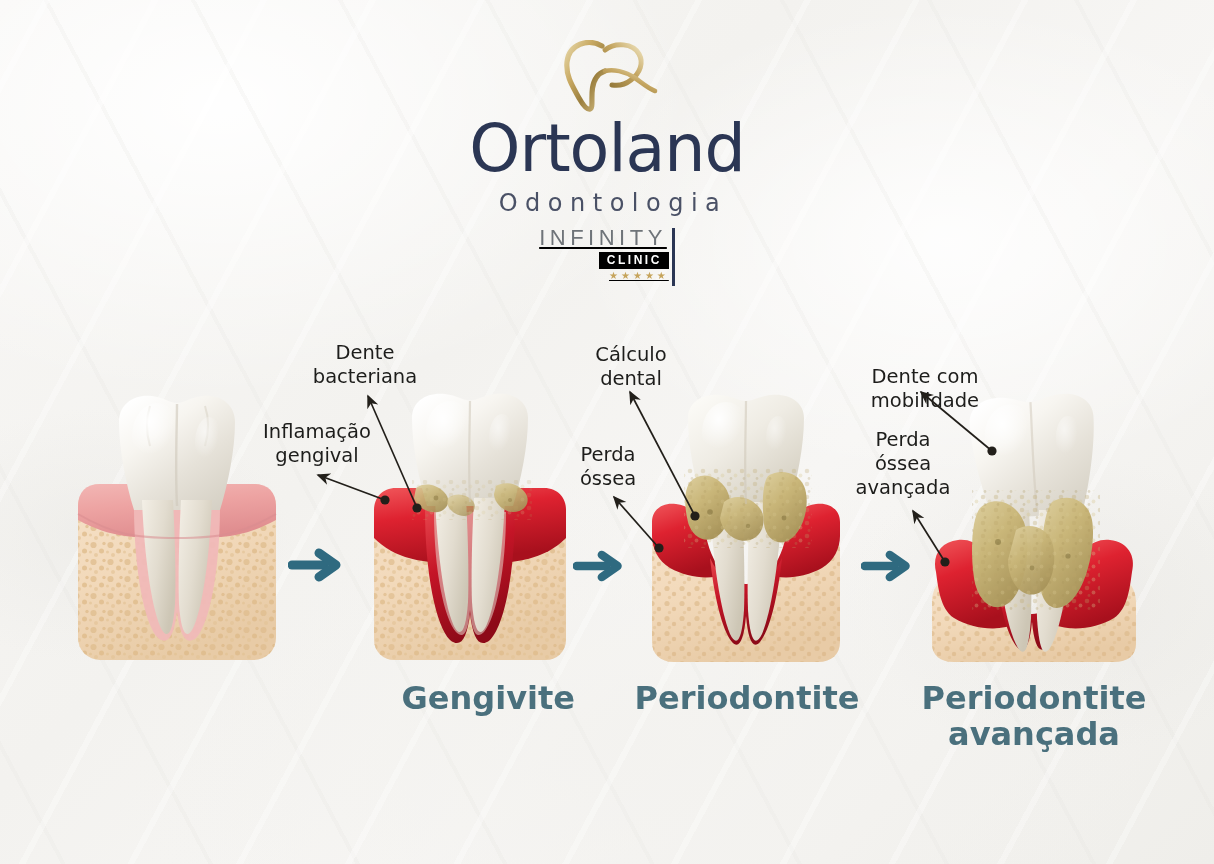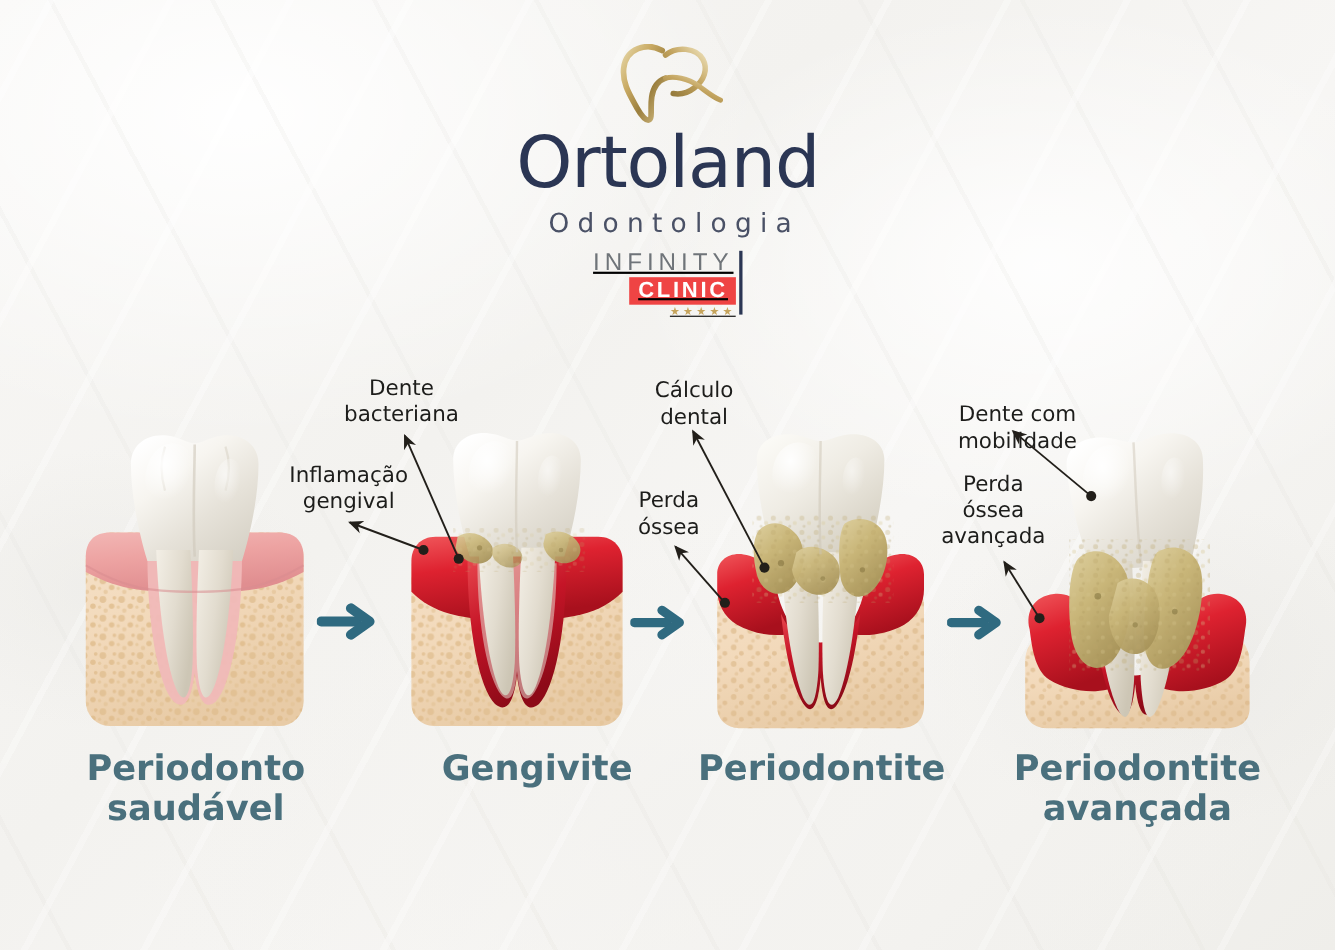--- a/index.html
+++ b/index.html
@@ -48,23 +48,23 @@
     display:flex; align-items:flex-start; justify-content:center;
     margin-top:10px; gap:0;text-decoration:underline;
   }
   .ib-stack{ display:flex; flex-direction:column; align-items:flex-end; }
   .ib-infinity{
     font-family:"Liberation Sans", sans-serif;
     font-size:22px; letter-spacing:4.5px; color:#6f7479; line-height:1;
     padding-right:2px;
   }
   .ib-clinic{
-    background:#ef4444; color:#ffffff;
+    background:#000000; color:#ffffff;
     font-family:"Liberation Sans", sans-serif;
-    font-size:20px; font-weight:700; letter-spacing:2.5px;
+    font-size:12px; font-weight:700; letter-spacing:2.5px;
     padding:2px 7px 3px 8px; line-height:1; margin-top:3px;
   }
   .ib-stars{
     color:#c6a45c; font-size:10px; letter-spacing:3px; line-height:1; margin-top:2px;
   }
   .ib-bar{ width:3px; background:#2b3654; height:58px; margin-left:3px; margin-top:1px; }
 
   
   .stage{ position:absolute; }
   .tooth-svg{ display:block; }
@@ -213,22 +213,20 @@
 
       <path d="M105 16 C105 40 103 78 105 118" stroke="#cfc8ba" stroke-width="2.4" fill="none" opacity=".6"></path>
       <path d="M78 18 C74 30 74 44 78 58" stroke="#d6cfc1" stroke-width="2" fill="none" opacity=".5"></path>
       <path d="M133 18 C137 30 137 44 133 58" stroke="#d6cfc1" stroke-width="2" fill="none" opacity=".5"></path>
       <ellipse cx="85" cy="48" rx="25" ry="33" fill="url(#shine)"></ellipse>
       <ellipse cx="137" cy="55" rx="14" ry="26" fill="url(#shine)" opacity=".6"></ellipse>
 
       <path d="M6 126 C40 146 62 150 105 150 C148 150 170 146 204 126" stroke="#d98c90" stroke-width="2" fill="none" opacity=".55"></path>
     </svg>
   </div>
-  <div class="caption" style="left:42px; top:680px; width:272px;">Periodonto
-saudável</div>
 
   <div class="arrow-step" style="left:288px; top:548px;">
     <svg width="56" height="34" viewBox="0 0 56 34">
       <path d="M4 17 H36" stroke="#2f6a80" stroke-width="9" stroke-linecap="round" fill="none"></path>
       <path d="M31 5 L48 17 L31 29" stroke="#2f6a80" stroke-width="9" stroke-linecap="round" stroke-linejoin="round" fill="none"></path>
     </svg>
   </div>
 
   <div class="stage" style="left:370px; top:388px;">
     <svg class="tooth-svg" width="200" height="275" viewBox="0 0 200 275">

